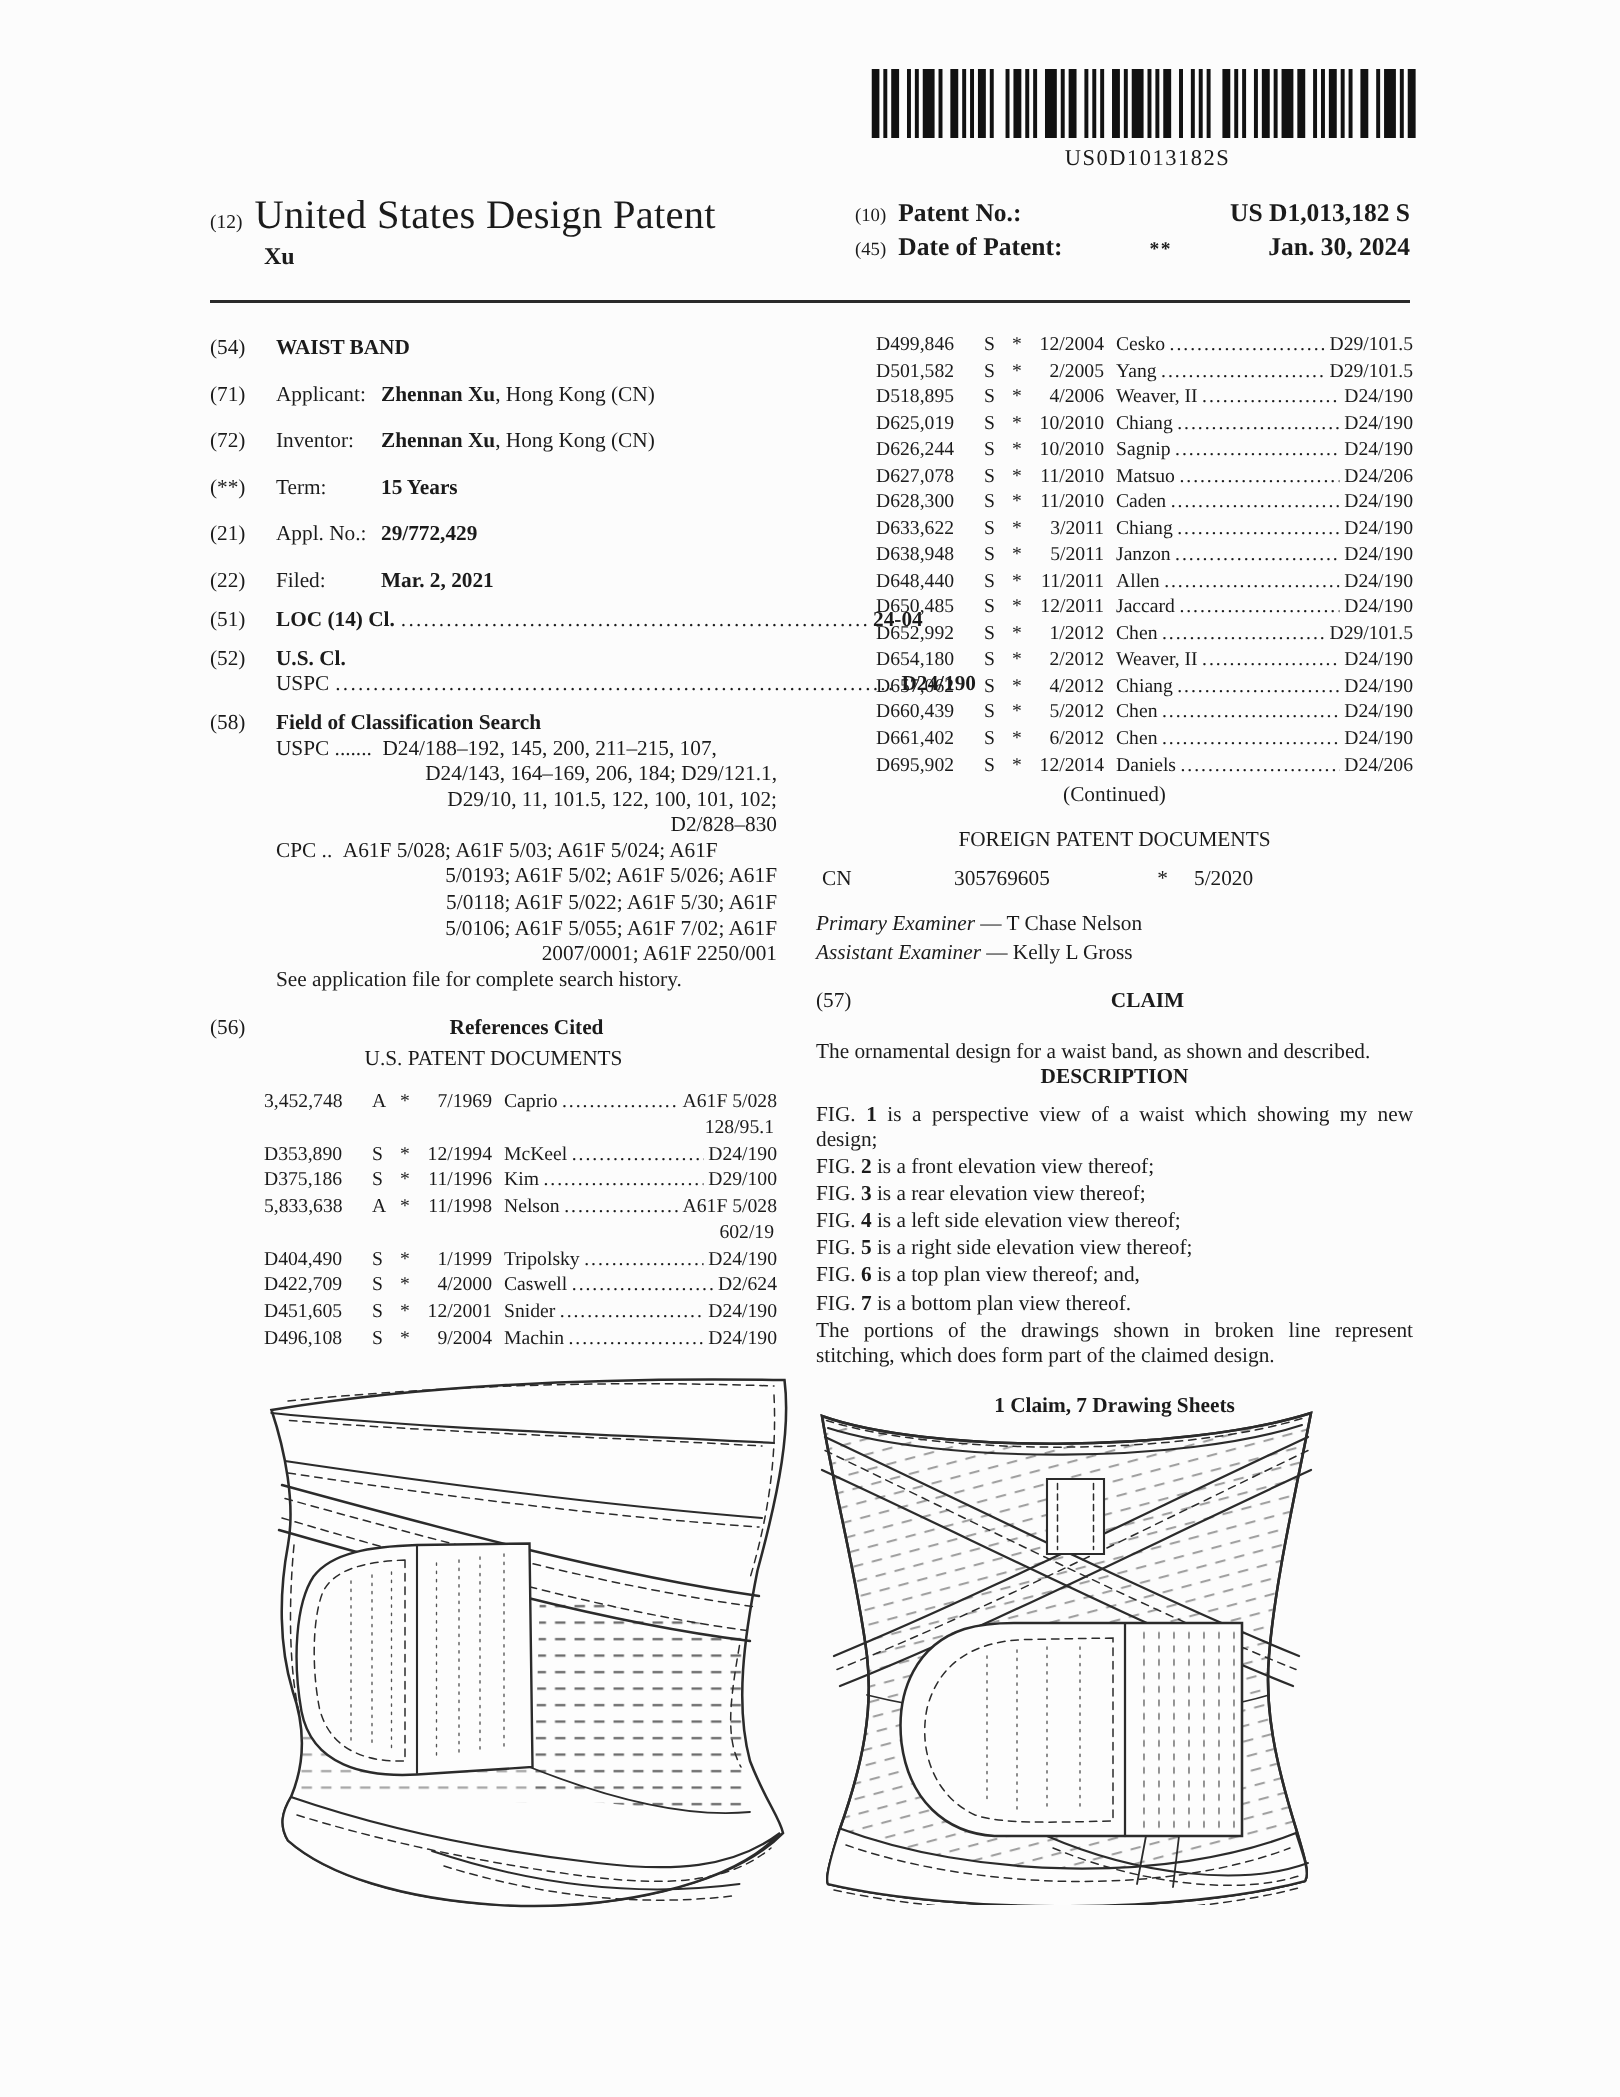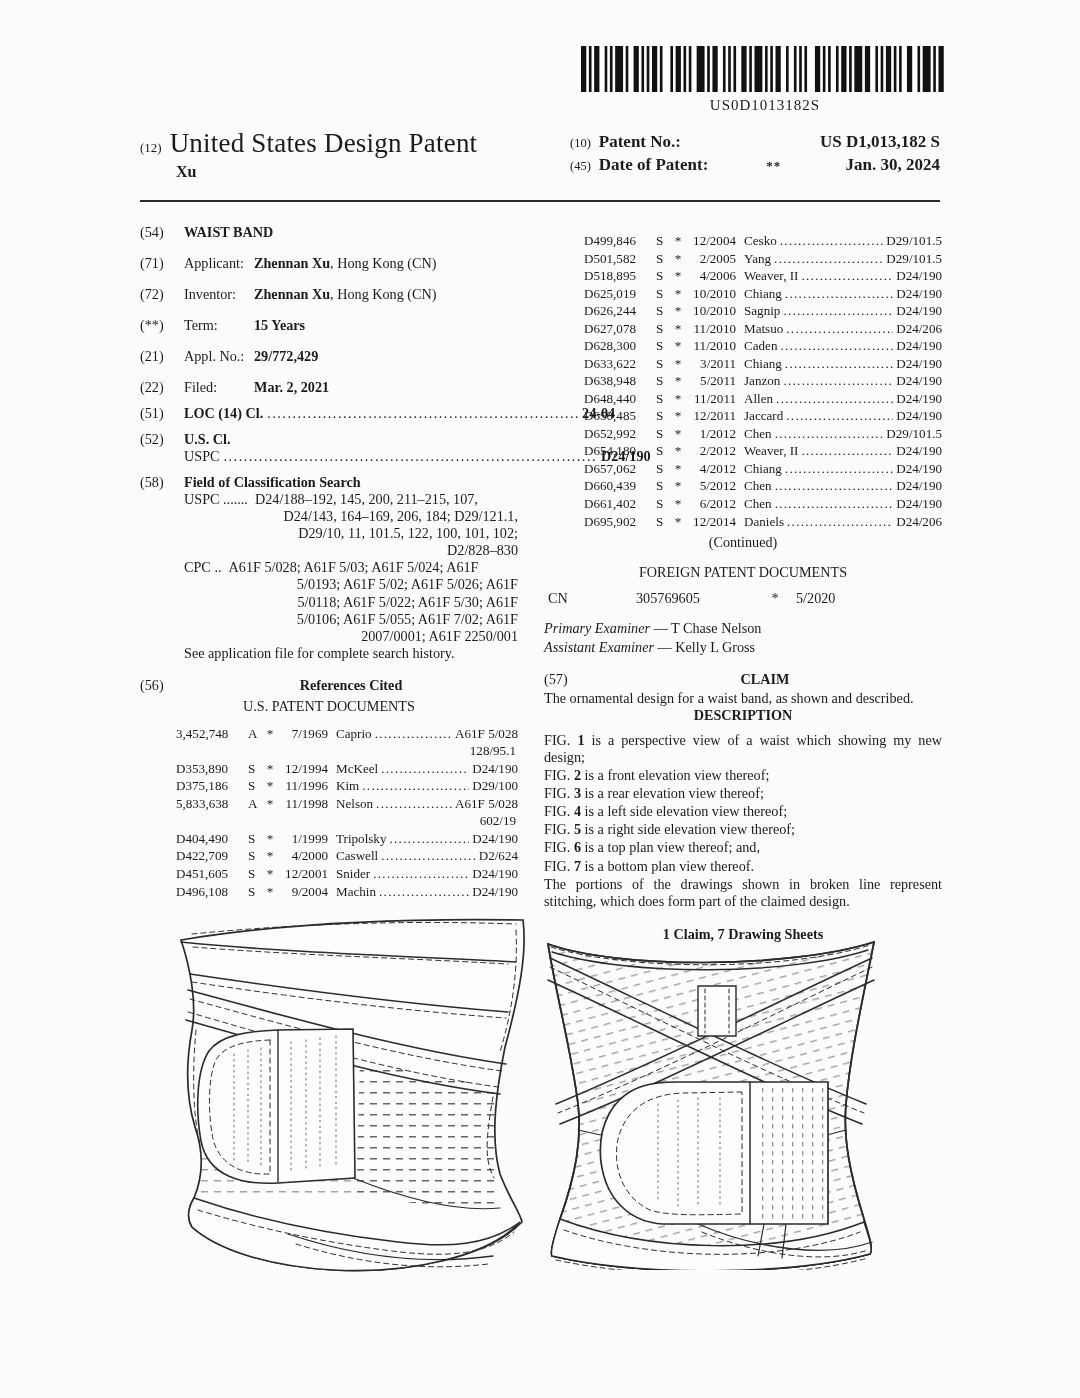--- a/index.html
+++ b/index.html
@@ -47,21 +47,21 @@
   .d2::after{content:"\a0..\a0\a0";}
 
   .sec-head{display:flex;margin-top:15px;}
   .sec-head .n{width:44px;flex:none;}
   .sec-head .t{flex:1;text-align:center;font-weight:bold;}
   .center{text-align:center;}
   .usdocs{margin-top:4px;}
 
   
   .ptable{margin-top:10px;font-size:13.1px;line-height:1.18;}
-  .colR .ptable{margin-top:18px;}
+  .colR .ptable{margin-top:6px;}
   .prow{display:flex;align-items:baseline;padding:1.05px 0;}
   .pnum{width:72px;flex:none;margin-left:36px;}
   .colR .pnum{margin-left:40px;}
   .pkind{width:14px;flex:none;}
   .pstar{width:16px;flex:none;text-align:center;}
   .pdate{width:50px;flex:none;text-align:right;margin-right:8px;}
   .pname{flex:none;}
   .pdots{flex:1;overflow:hidden;white-space:nowrap;margin:0 3px;}
   .pdots::after{content:"......................................................";letter-spacing:1.3px;}
   .pcls{flex:none;text-align:right;}
@@ -69,21 +69,21 @@
   .continued{text-align:center;margin-top:4px;}
 
   .foreign-row{display:flex;margin-top:9px;}
   .foreign-row .fc{width:88px;margin-left:4px;}
   .foreign-row .fn{width:118px;}
   .foreign-row .fs{width:42px;text-align:center;}
   .examiner{margin-top:13px;}
   .examiner div{margin-top:2px;}
   .it{font-style:italic;}
 
-  .claim-text{text-align:justify;margin-top:2px;font-family:Liberation Serif, serif;}
+  .claim-text{text-align:justify;margin-top:17px;font-family:Liberation Serif, serif;}
   .figline{margin-top:1px;text-align:justify;}
   .desc-note{text-align:justify;margin-top:1px;}
   .sheets{text-align:center;font-weight:bold;margin-top:16px;}
 
   
   .fig{position:absolute;}
   svg path, svg rect, svg line{vector-effect:non-scaling-stroke;}
 </style>
 </head>
 <body>

